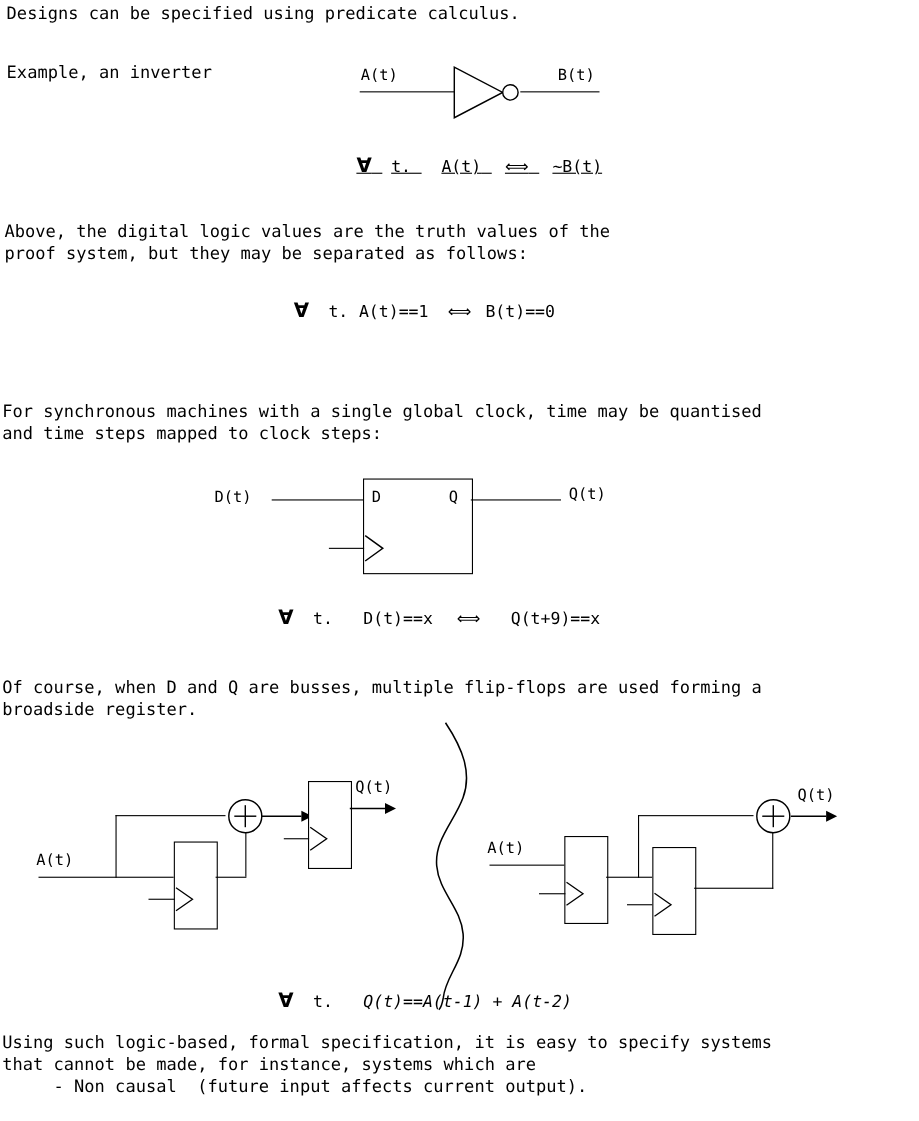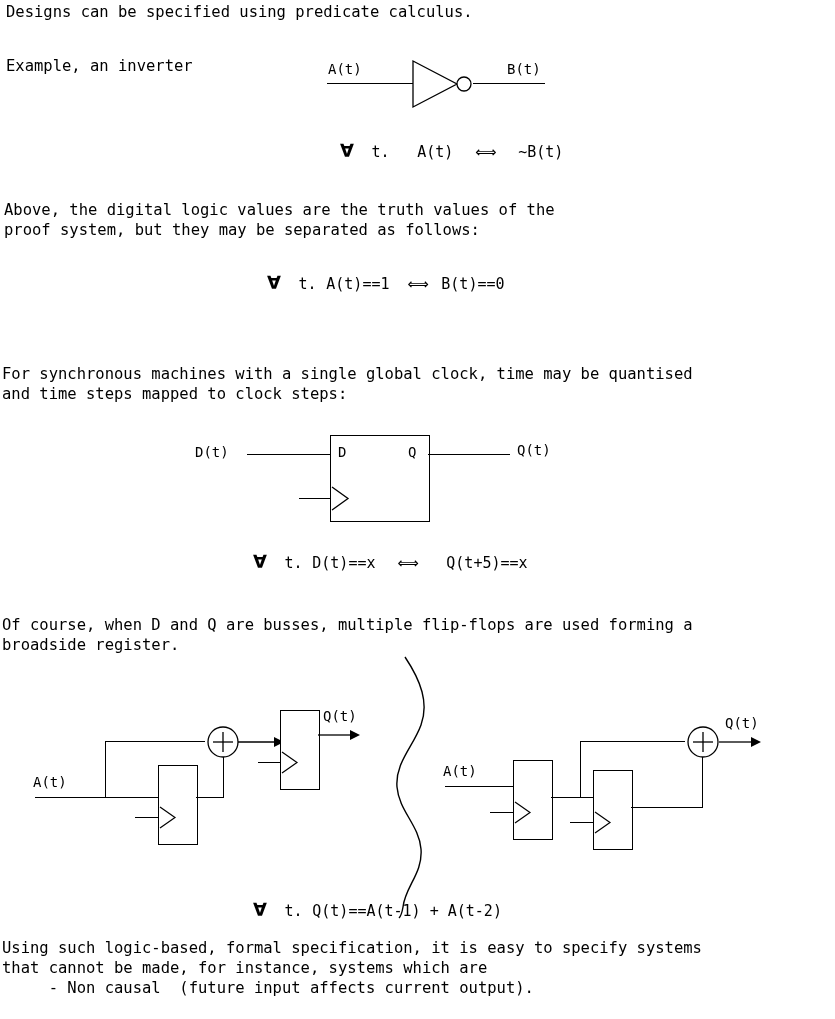--- a/index.html
+++ b/index.html
@@ -67,21 +67,21 @@
   <div class="abs lbl" style="left:3px; top:6px;">A(t)</div>
   <div class="abs lbl" style="left:182px; top:6px;">B(t)</div>
   <div class="abs wire" style="left:2px; top:28px; width:86px;"></div>
   <div class="abs wire" style="left:148px; top:28px; width:72px;"></div>
   <svg class="abs" style="left:84px; top:4px;" width="70" height="50" viewBox="0 0 70 50">
     <polygon points="4,2 4,48 48,25" fill="#ffffff" stroke="#000000" stroke-width="1.3"></polygon>
     <circle cx="55" cy="25" r="7" fill="#ffffff" stroke="#000000" stroke-width="1.3"></circle>
   </svg>
 </div>
 
-<div class="abs" style="left:340px; top:140px;">
+<div class="abs" style="left:324px; top:140px;text-decoration:underline;">
   <span class="forall">∀</span>
   <span class="formula" style="margin-left:8px;">t.</span>
   <span class="formula" style="margin-left:18px;">A(t)</span>
   <span class="iff" style="margin-left:12px;">⟺</span>
   <span class="formula" style="margin-left:12px;">~B(t)</span>
 </div>
 
 <div class="abs para" style="left:4px; top:200px;">Above, the digital logic values are the truth values of the
 proof system, but they may be separated as follows:</div>
 
@@ -106,23 +106,23 @@
   <svg class="abs" style="left:136px; top:51px;" width="26" height="26" viewBox="0 0 26 26">
     <polyline points="1,1 17,12.5 1,24" fill="none" stroke="#000000" stroke-width="1.3"></polyline>
   </svg>
   <div class="abs wire" style="left:233px; top:19px; width:82px;"></div>
   <div class="abs lbl" style="left:322px; top:7px;">Q(t)</div>
 </div>
 
 <div class="abs" style="left:253px; top:551px;">
   <span class="forall">∀</span>
   <span class="formula" style="margin-left:8px;">t.</span>
-  <span class="formula" style="">D(t)==x</span>
+  <span class="formula" style="margin-left:18px;">D(t)==x</span>
   <span class="iff" style="margin-left:12px;">⟺</span>
-  <span class="formula" style="margin-left:18px;">Q(t+5)==x</span>
+  <span class="formula" style="margin-left:18px;">Q(t+9)==x</span>
 </div>
 
 <div class="abs para" style="left:2px; top:615px;">Of course, when D and Q are busses, multiple flip-flops are used forming a
 broadside register.</div>
 
 <div class="abs" style="left:30px; top:700px; width:370px; height:190px;">
 
   <div class="abs lbl" style="left:3px; top:74px;">A(t)</div>
   <div class="abs wire" style="left:5px; top:97px; width:123px;"></div>
 
@@ -199,18 +199,18 @@
   <svg class="abs" style="left:279px; top:34px;" width="42" height="16" viewBox="0 0 42 16">
     <line x1="0" y1="8" x2="32" y2="8" stroke="#000000" stroke-width="1.3"></line>
     <polygon points="32,3 42,8 32,13" fill="#000000"></polygon>
   </svg>
   <div class="abs lbl" style="left:285px; top:15px;">Q(t)</div>
 </div>
 
 <div class="abs" style="left:253px; top:899px;">
   <span class="forall">∀</span>
   <span class="formula" style="margin-left:8px;">t.</span>
-  <span class="formula" style="">Q(t)==A(t-1) + A(t-2)</span>
+  <span class="formula" style="margin-left:18px;font-style:italic;">Q(t)==A(t-1) + A(t-2)</span>
 </div>
 
 <div class="abs para" style="left:2px; top:938px;">Using such logic-based, formal specification, it is easy to specify systems
 that cannot be made, for instance, systems which are
      - Non causal  (future input affects current output).</div>
 
 </body></html>

